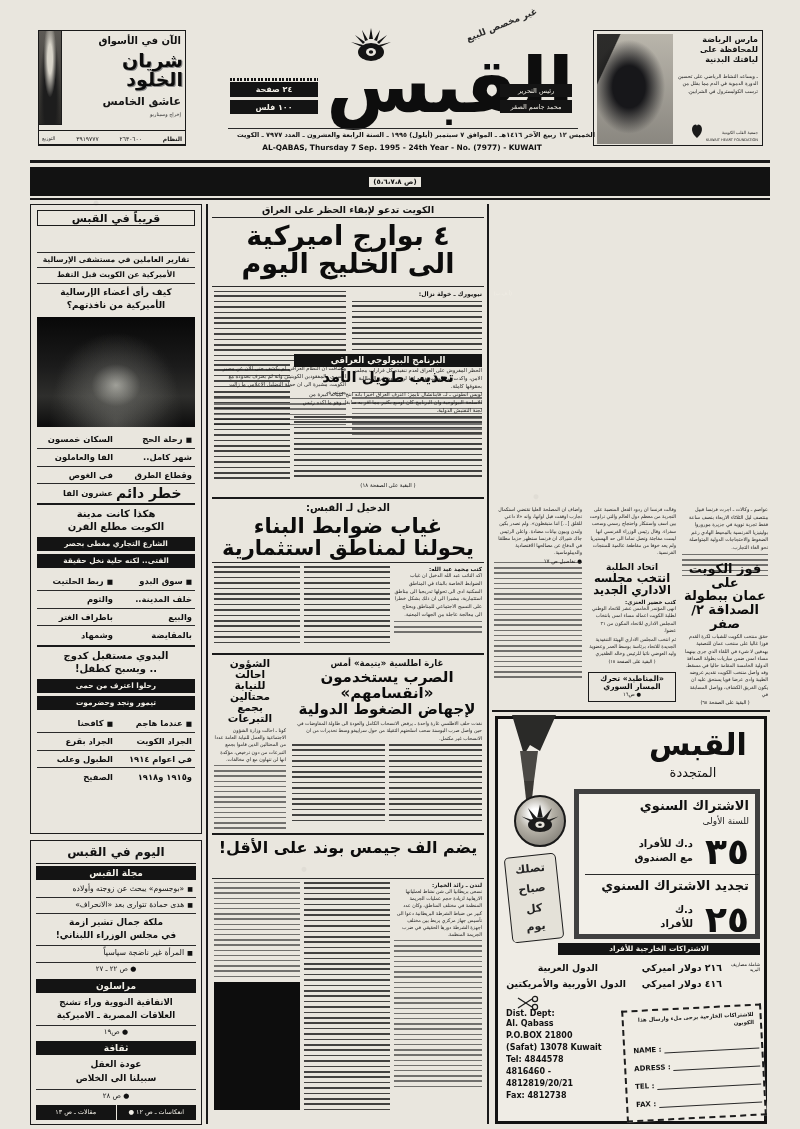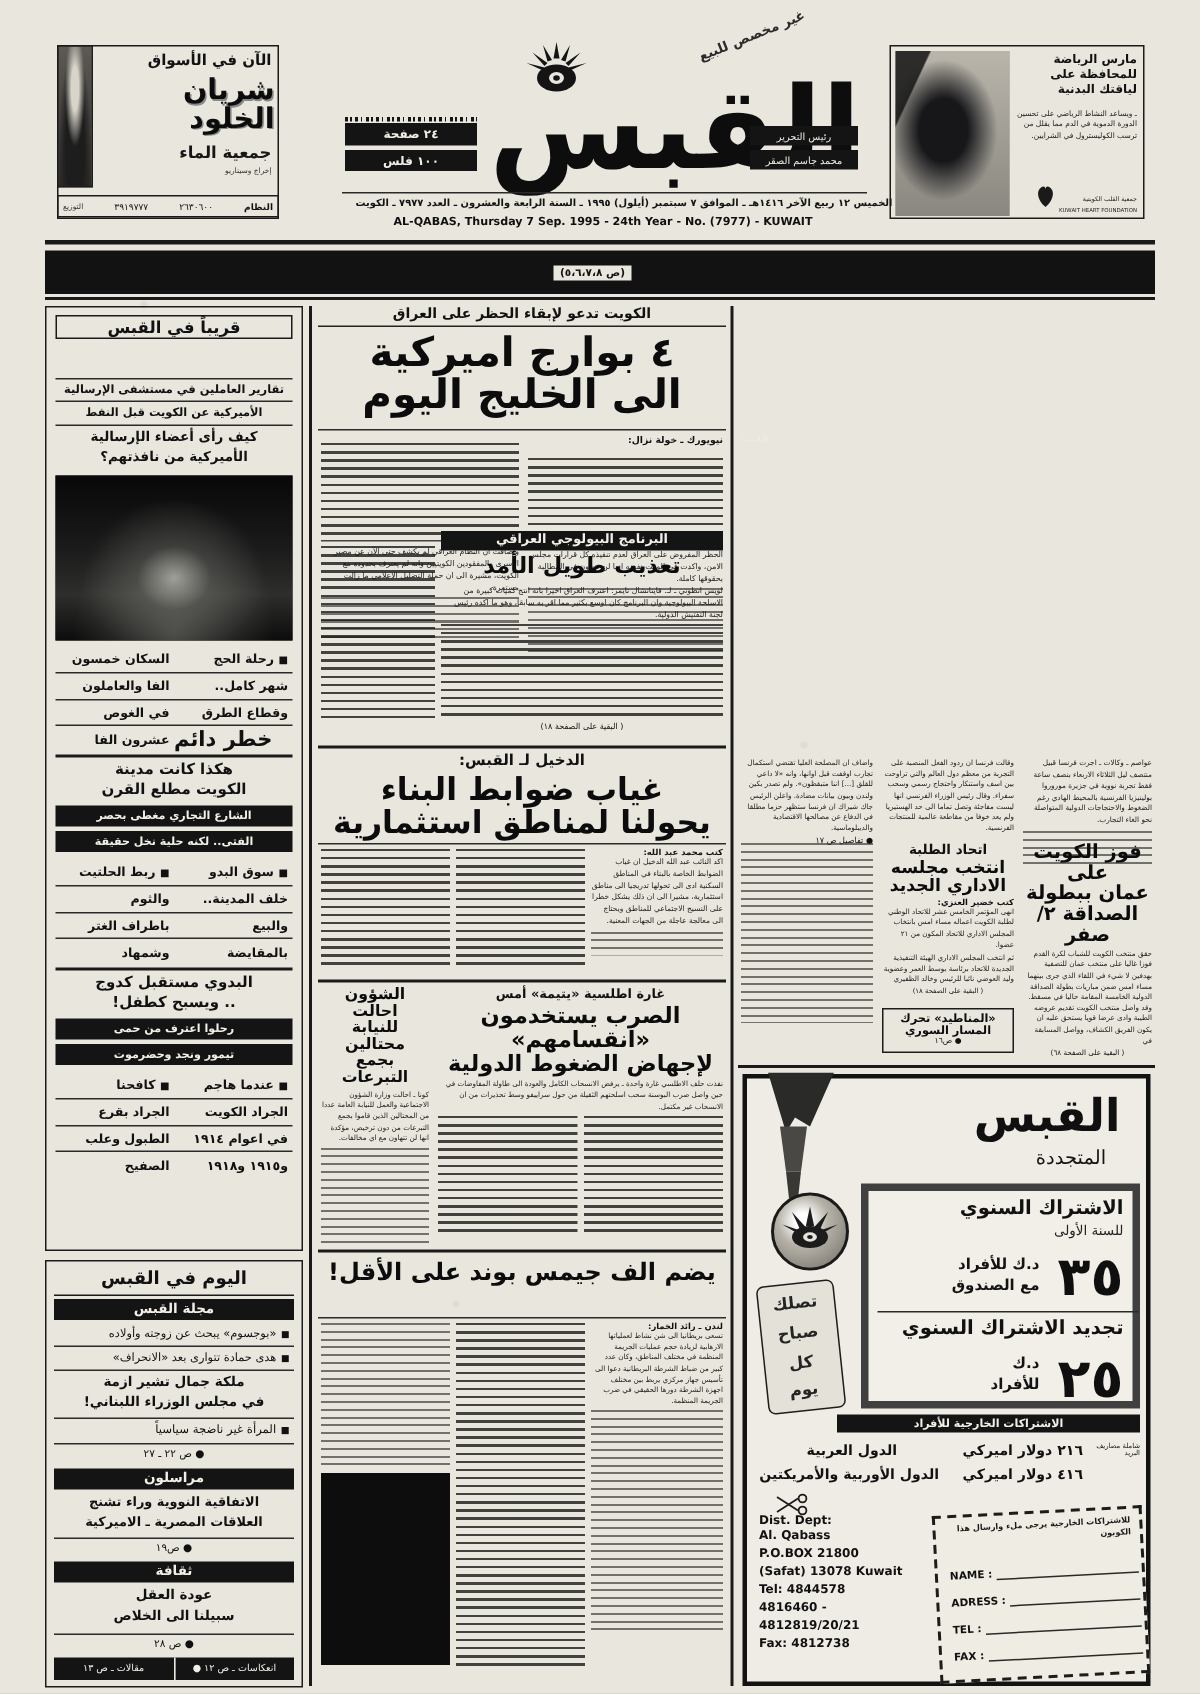--- a/index.html
+++ b/index.html
@@ -88,21 +88,21 @@
 <div id="page">
 
   <div class="blk" style="left:0;top:0;width:800px;height:160px;">
 
     <div class="blk ar" style="left:452px;top:22px;width:90px;height:22px;transform:rotate(-22deg);font-size:9px;font-weight:bold;color:#2b2b2b;">غير مخصص للبيع</div>
 
     <div class="blk sideblock photo-portrait" style="left:38px;top:30px;width:24px;height:95px;"></div>
     <div class="blk sideblock" style="left:38px;top:30px;width:148px;height:115px;border:1px solid #1a1a1a;background:transparent;">
       <div class="ar" style="position:absolute;right:4px;top:4px;width:86px;font-size:10px;font-weight:bold;color:#111;letter-spacing:-0.5px;">الآن في الأسواق</div>
       <div class="ar" style="position:absolute;right:2px;top:20px;width:92px;font-size:19px;font-weight:bold;color:#0c0c0c;line-height:1;letter-spacing:-1px;text-shadow:1px 1px 0 #888;">شريان الخلود</div>
-      <div class="ar" style="position:absolute;right:4px;top:64px;width:92px;font-size:11px;font-weight:bold;color:#161616;">جمعية الماء</div>
+      <div class="ar" style="position:absolute;right:4px;top:64px;width:92px;font-size:11px;font-weight:bold;color:#161616;">عاشق الخامس</div>
       <div class="ar" style="position:absolute;right:4px;top:80px;width:100px;font-size:5px;color:#333;">إخراج وسيناريو</div>
     </div>
     <div class="blk" style="left:38px;top:130px;width:148px;height:16px;border:1px solid #1a1a1a;display:flex;align-items:center;justify-content:space-between;padding:0 3px;box-sizing:border-box;">
       <span style="font-size:6px;font-weight:bold;color:#111;">النظام</span>
       <span style="font-size:6px;color:#111;">٢٦٣٠٦٠٠</span>
       <span style="font-size:6px;color:#111;">٣٩١٩٧٧٧</span>
       <span style="font-size:5px;color:#333;">التوزيع</span>
     </div>
 
     <svg class="blk" style="left:348px;top:26px;width:46px;height:36px;" viewBox="0 0 46 36">
@@ -430,21 +430,21 @@
     </div>
 
     <div class="blk" style="left:10px;top:136px;width:52px;height:86px;border:1.5px solid #1d1d1d;border-radius:5px;background:#e4e1d8;transform:rotate(-6deg);">
       <div class="ar ctr" style="position:absolute;right:4px;top:6px;width:44px;font-size:11px;font-weight:bold;color:#242424;">تصلك</div>
       <div class="ar ctr" style="position:absolute;right:4px;top:26px;width:44px;font-size:11px;font-weight:bold;color:#242424;">صباح</div>
       <div class="ar ctr" style="position:absolute;right:4px;top:46px;width:44px;font-size:11px;font-weight:bold;color:#242424;">كل</div>
       <div class="ar ctr" style="position:absolute;right:4px;top:64px;width:44px;font-size:11px;font-weight:bold;color:#242424;">يوم</div>
     </div>
 
     <div class="blk ar" style="left:140px;top:8px;width:120px;font-size:30px;font-weight:bold;text-align:center;letter-spacing:-1px;color:#101010;">القبس</div>
-    <div class="blk ar" style="left:156px;top:46px;width:120px;font-size:13px;text-align:center;color:#141414;">المتجددة</div>
+    <div class="blk ar" style="left:135px;top:46px;width:120px;font-size:13px;text-align:center;color:#141414;">المتجددة</div>
 
     <div class="blk" style="left:76px;top:70px;width:186px;height:150px;border:5px solid #404040;background:#f2efe8;">
       <div class="ar" style="position:absolute;right:6px;top:4px;width:172px;font-size:13px;font-weight:bold;color:#111;">الاشتراك السنوي</div>
       <div class="ar" style="position:absolute;right:6px;top:22px;width:172px;font-size:9px;color:#222;">للسنة الأولى</div>
       <div class="ar" style="position:absolute;right:6px;top:40px;width:52px;font-size:36px;font-weight:bold;line-height:1;color:#0f0f0f;">٣٥</div>
       <div class="ar" style="position:absolute;right:62px;top:44px;width:108px;font-size:10px;font-weight:bold;color:#131313;">د.ك للأفراد</div>
       <div class="ar" style="position:absolute;right:62px;top:58px;width:108px;font-size:10px;font-weight:bold;color:#131313;">مع الصندوق</div>
       <div class="blk hairline" style="left:6px;top:80px;width:174px;height:1px;"></div>
       <div class="ar" style="position:absolute;right:6px;top:84px;width:172px;font-size:13px;font-weight:bold;color:#111;">تجديد الاشتراك السنوي</div>
       <div class="ar" style="position:absolute;right:6px;top:108px;width:52px;font-size:36px;font-weight:bold;line-height:1;color:#0f0f0f;">٢٥</div>

